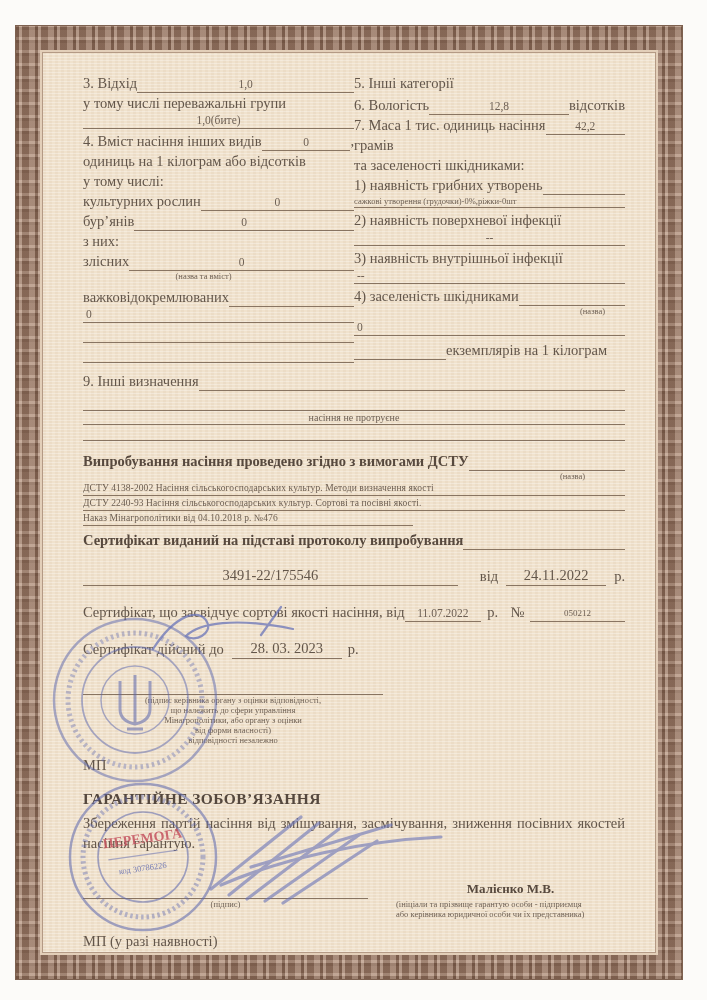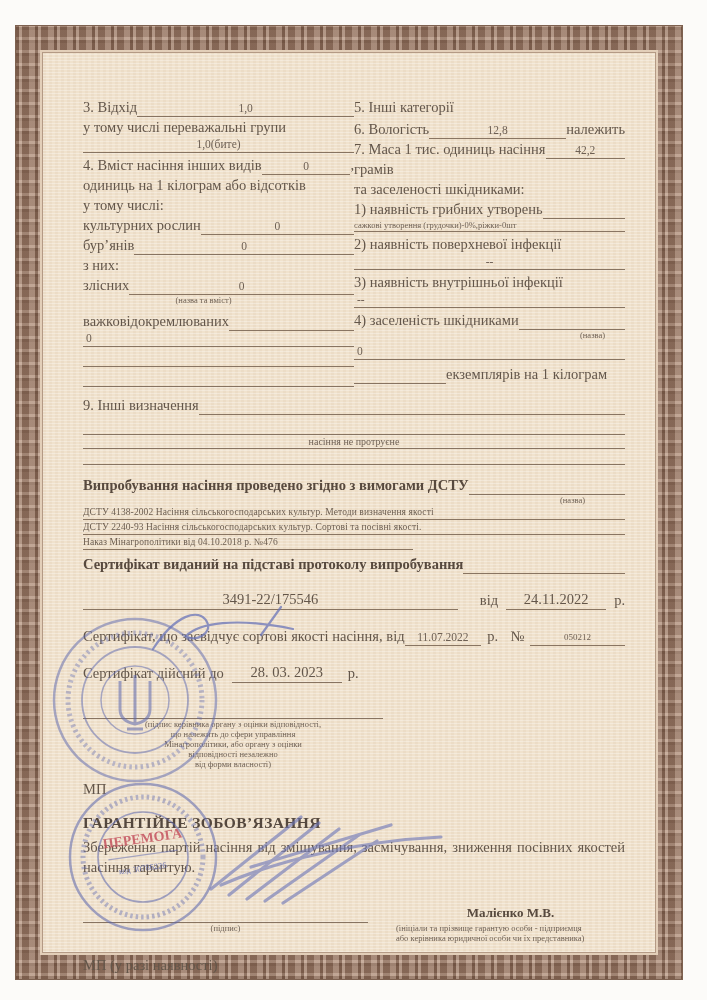--- a/index.html
+++ b/index.html
@@ -24,21 +24,21 @@
     position:relative; width:100%; height:100%;
     border:1px solid #b49a85;
     outline:2px solid #e3cfb9;
     background:
       repeating-linear-gradient(0deg, rgba(255,255,255,.30) 0 1px, rgba(0,0,0,0) 1px 3px),
       repeating-linear-gradient(90deg, rgba(166,124,82,.06) 0 3px, rgba(0,0,0,0) 3px 6px),
       #f0e2cd;
     padding:20px 30px 0 40px;
     font-size:14.5px; line-height:20px;
   }
-  .cols { display:flex; gap:0;margin-top:24px; }
+  .cols { display:flex; gap:0; }
   .col { flex:1; }
   .row { display:flex; align-items:flex-end; }
   .lbl { white-space:nowrap; }
   .u { border-bottom:1px solid rgba(118,96,78,.85); }
   .fill { flex:1 1 auto; text-align:center; min-width:20px; }
   .val { font-size:11.5px; color:#6e6054; line-height:15px; padding:0 3px; }
   .center { text-align:center; }
   .rt { text-align:right; }
   .tiny { font-size:8.5px; line-height:10px; color:#6e6054; }
   .small { font-size:10px; line-height:13px; }
@@ -104,21 +104,21 @@
           <div class="u blank-line"></div>
         </div>
 
         <div class="col">
           <div class="row">
             <span class="lbl">5. Інші категорії</span>
           </div>
           <div class="row mt2">
             <span class="lbl">6. Вологість</span>
             <span class="u fill val">12,8</span>
-            <span>належить</span>
+            <span>відсотків</span>
           </div>
           <div class="row">
             <span class="lbl">7. Маса 1 тис. одиниць насіння</span>
             <span class="u fill val">42,2</span>
           </div>
           <div>грамів</div>
           <div>та заселеності шкідниками:</div>
           <div class="row">
             <span class="lbl">1) наявність грибних утворень</span>
             <span class="u fill"></span>
@@ -183,22 +183,22 @@
         <span style="padding-left:6px">р.</span>
       </div>
 
       <div class="sig-block">
         <div class="sig-left">
           <div class="u" style="height:22px"></div>
           <div class="note-stack tiny">
             <div>(підпис керівника органу з оцінки відповідності,</div>
             <div>що належить до сфери управління</div>
             <div>Мінагрополітики, або органу з оцінки</div>
+            <div>від форми власності)</div>
             <div>відповідності незалежно</div>
-            <div>від форми власності)</div>
           </div>
           <div class="mt10">МП</div>
         </div>
       </div>
 
       <div class="guarantee-title">ГАРАНТІЙНЕ ЗОБОВ’ЯЗАННЯ</div>
       <div class="guarantee-body">Збереження партій насіння від змішування, засмічування, зниження посівних якостей насіння гарантую.</div>
 
       <div class="gsig">
         <div class="gsig-left">

